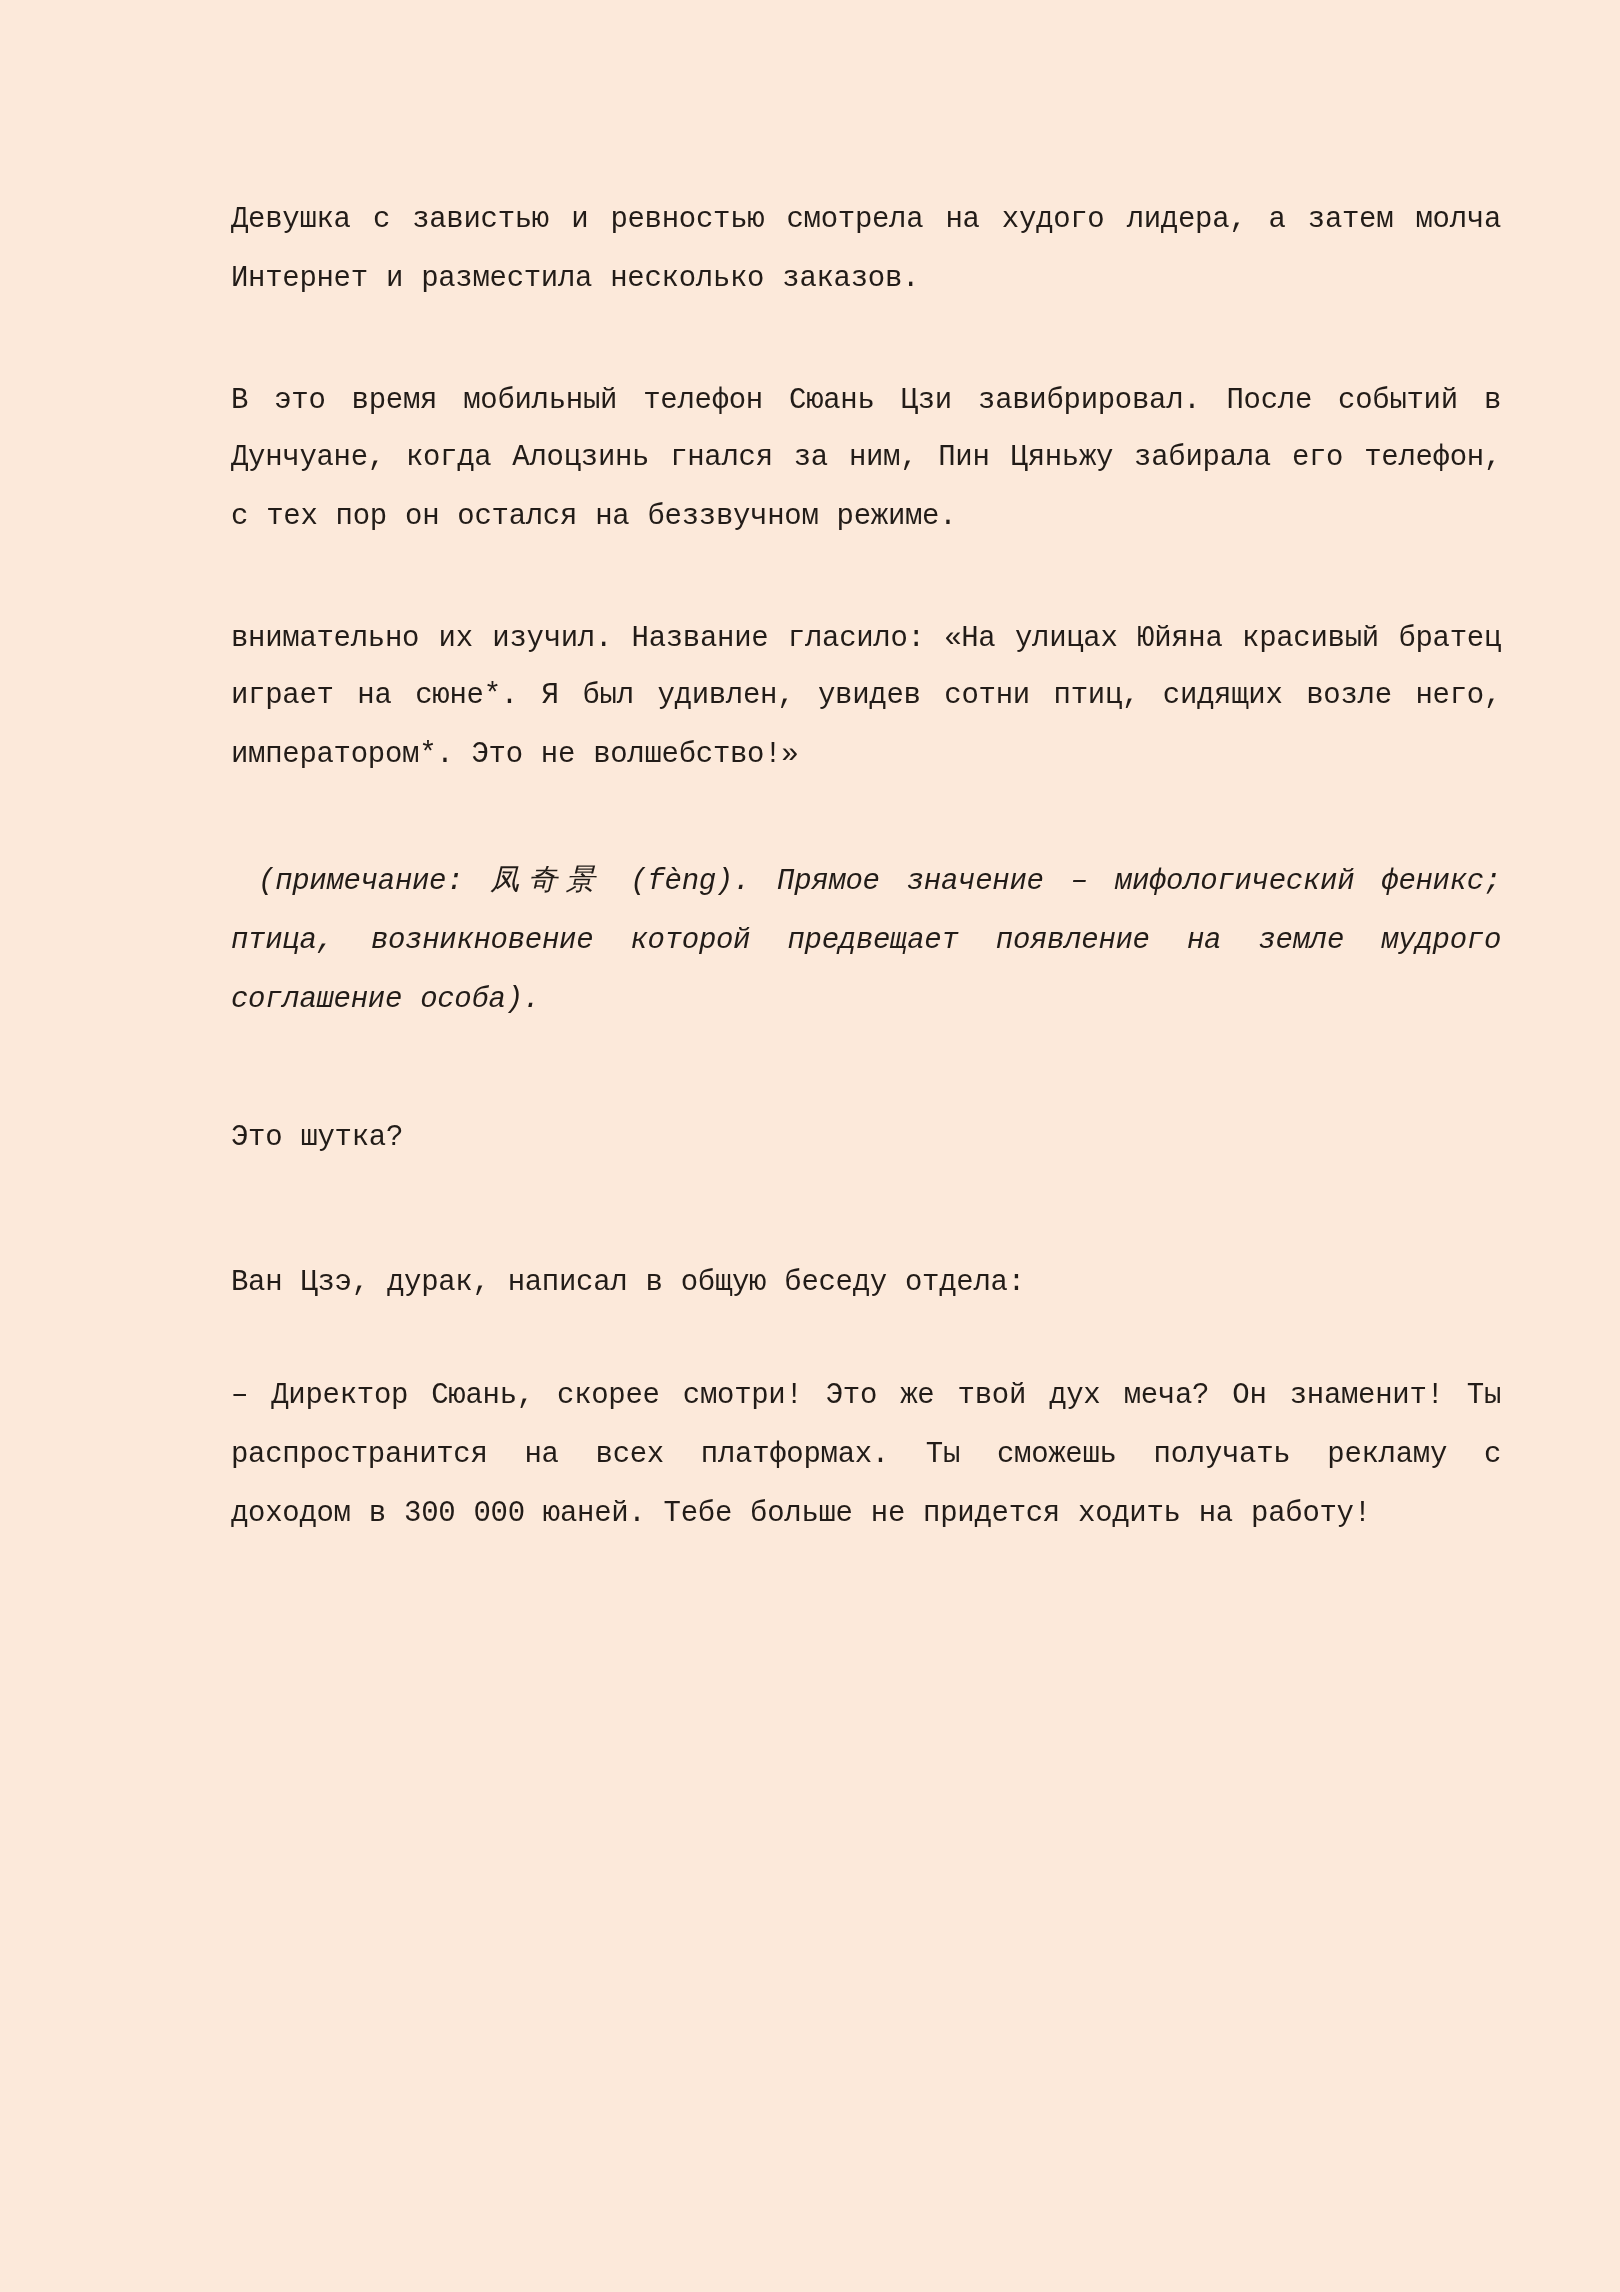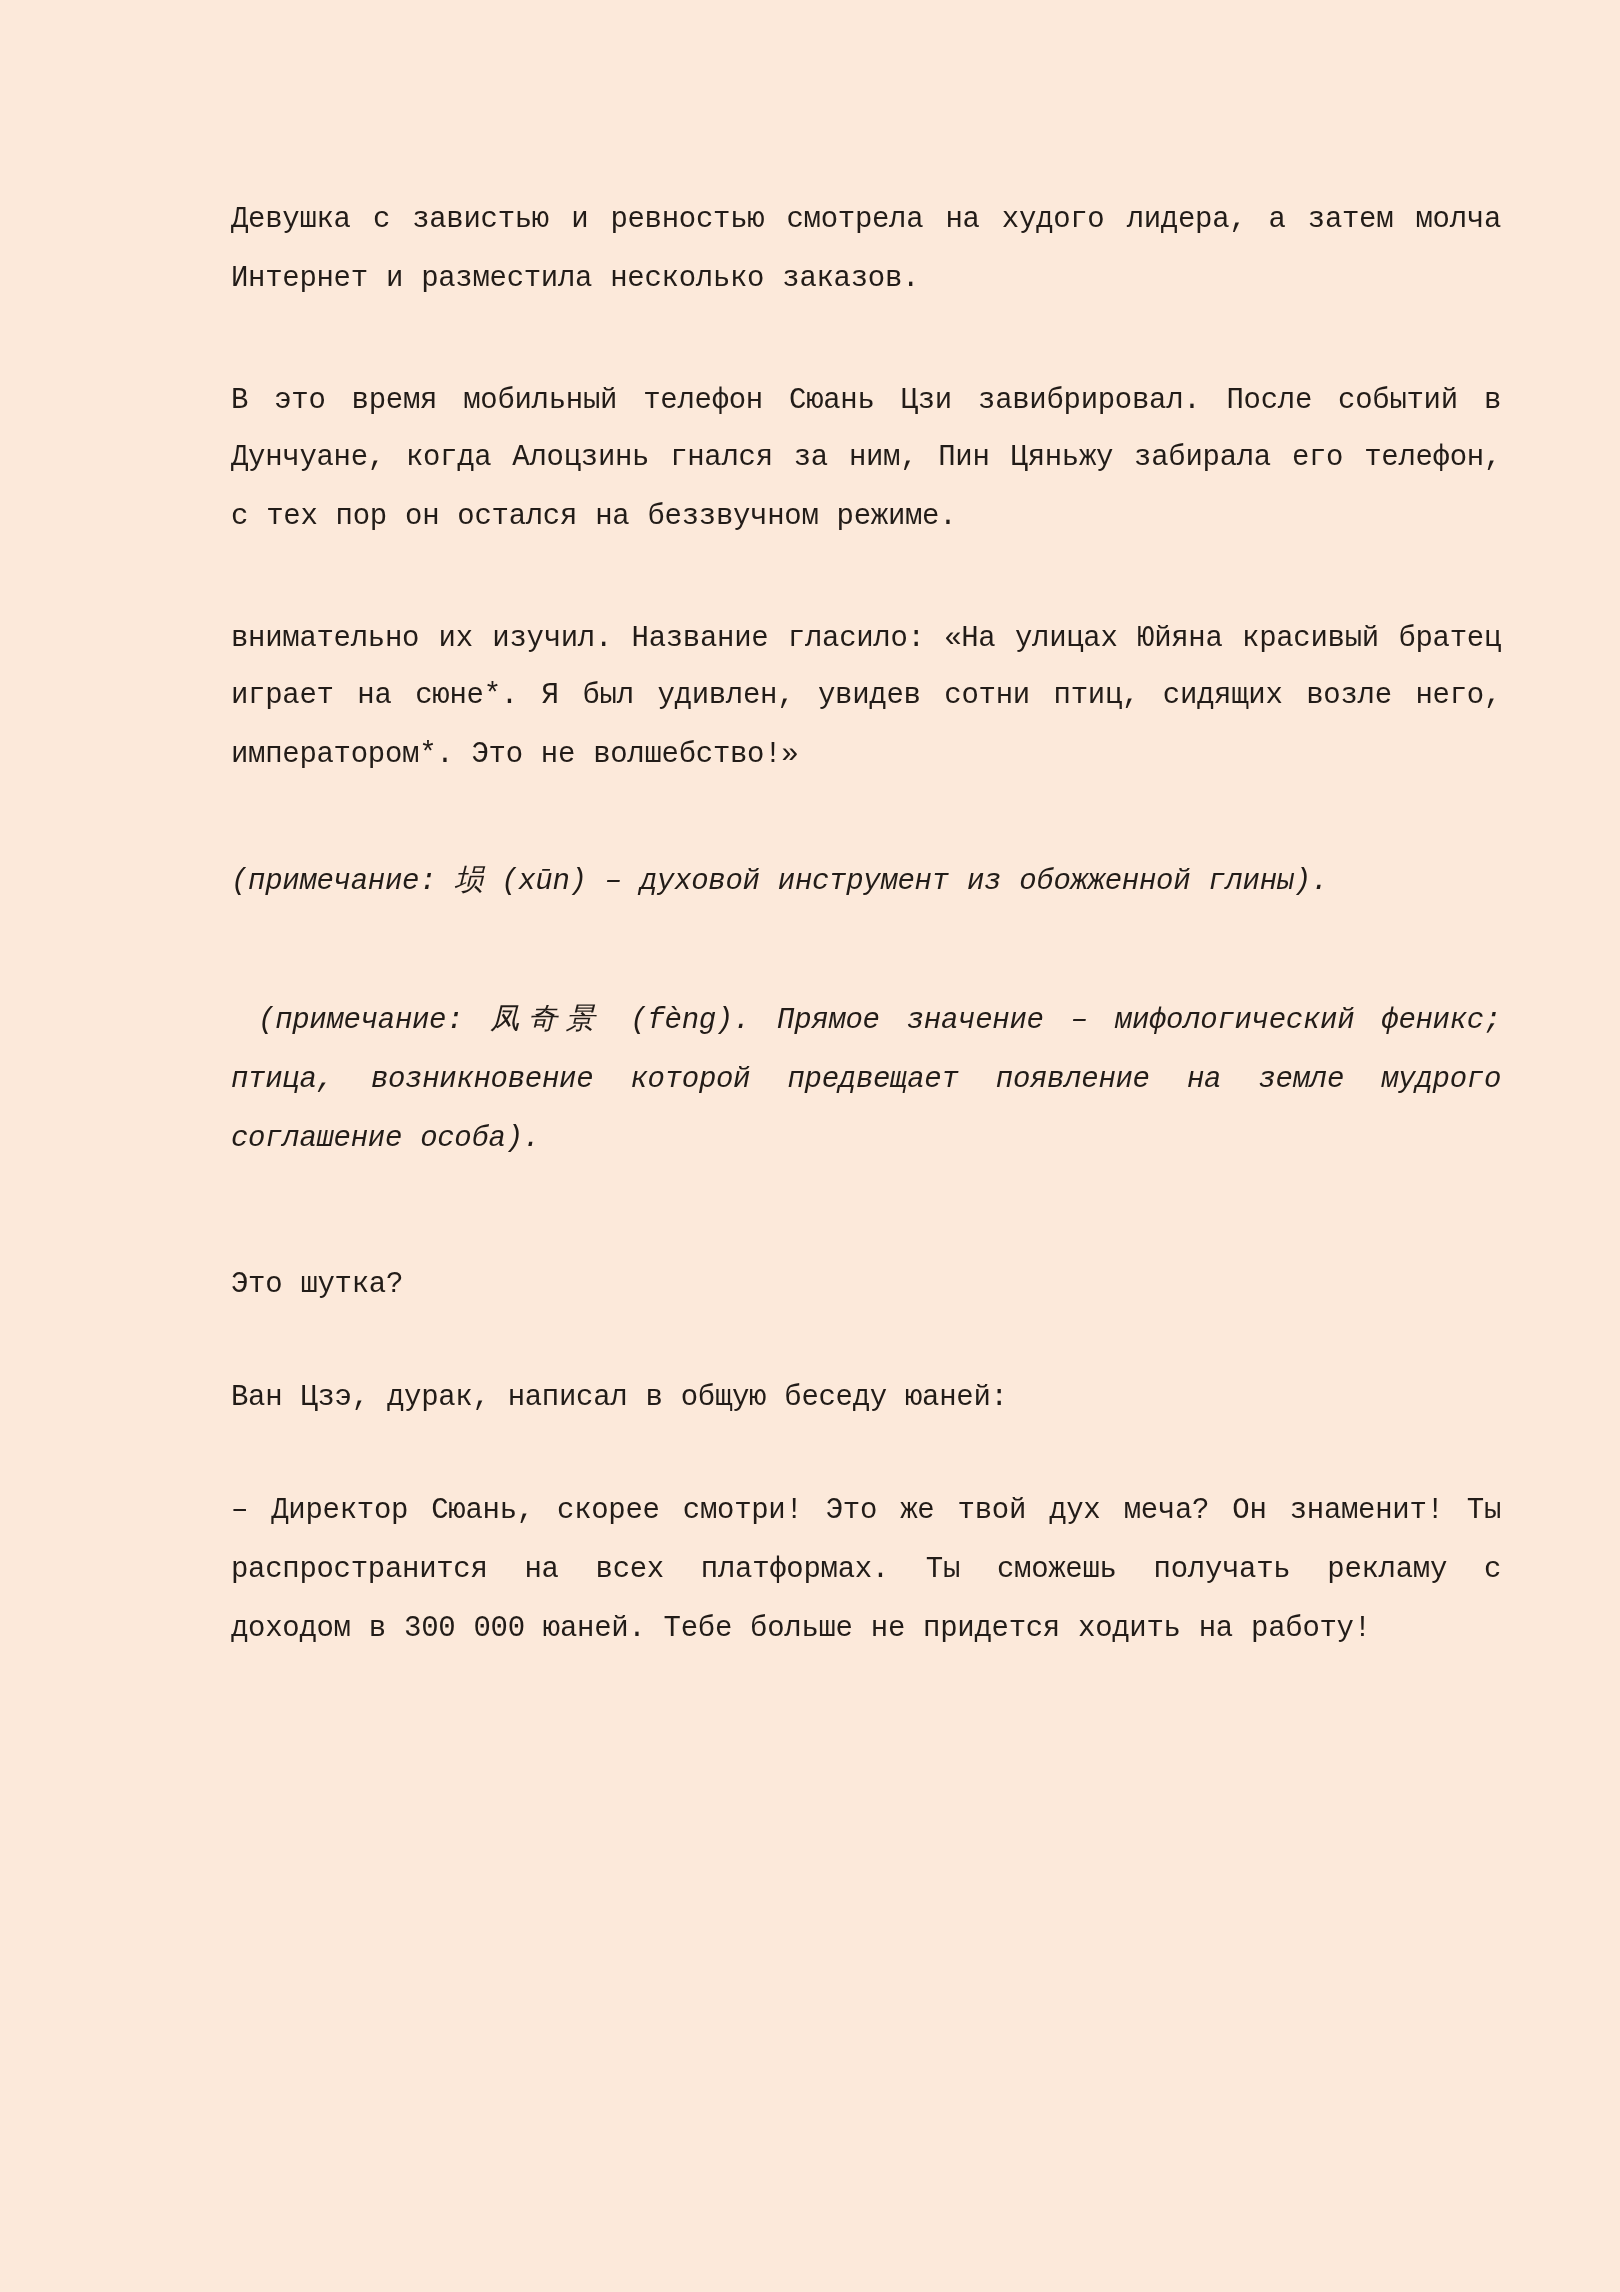--- a/index.html
+++ b/index.html
@@ -65,32 +65,29 @@
         <div class="line just">В это время мобильный телефон Сюань Цзи завибрировал. После событий в</div>
         <div class="line just">Дунчуане, когда Алоцзинь гнался за ним, Пин Цяньжу забирала его телефон, поэтому</div>
         <div class="line left">с тех пор он остался на беззвучном режиме.</div>
       </div>
       <div class="para">
         <div class="line just">внимательно их изучил. Название гласило: «На улицах Юйяна красивый братец</div>
         <div class="line just">играет на сюне*. Я был удивлен, увидев сотни птиц, сидящих возле него, будто перед</div>
         <div class="line left">императором*. Это не волшебство!»</div>
       </div>
       <div class="para note">
-        <div class="line left">(примечание: 埙 (xūn) – духовой инструмент из обожженной глины).</div>
-      </div>
-      <div class="para note">
         <div class="line just"> (примечание: 凤奇景 (fèng). Прямое значение – мифологический феникс; царственная</div>
         <div class="line just">птица, возникновение которой предвещает появление на земле мудрого человека.</div>
         <div class="line left">соглашение особа).</div>
       </div>
       <div class="para">
         <div class="line left">Это шутка?</div>
       </div>
       <div class="para">
-        <div class="line left">Ван Цзэ, дурак, написал в общую беседу юаней:</div>
+        <div class="line left">Ван Цзэ, дурак, написал в общую беседу отдела:</div>
       </div>
       <div class="para">
         <div class="line just">– Директор Сюань, скорее смотри! Это же твой дух меча? Он знаменит! Ты подписал</div>
         <div class="line just">распространится на всех платформах. Ты сможешь получать рекламу с ежемесячным</div>
         <div class="line left">доходом в 300 000 юаней. Тебе больше не придется ходить на работу!</div>
       </div>
     </div>
 </div>
 
 

